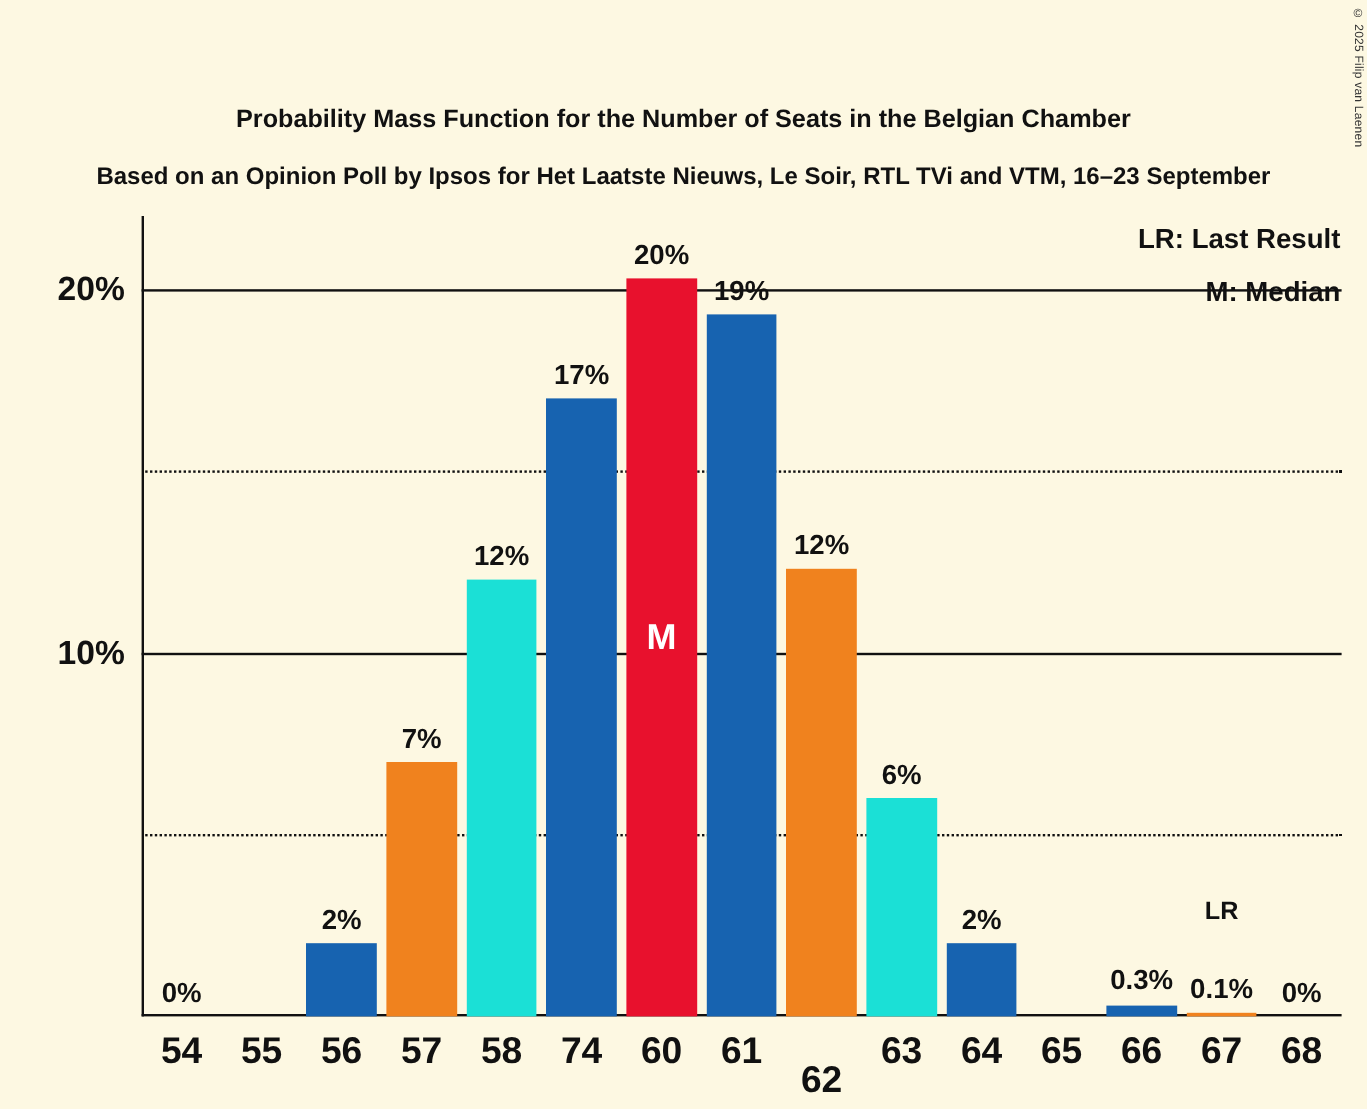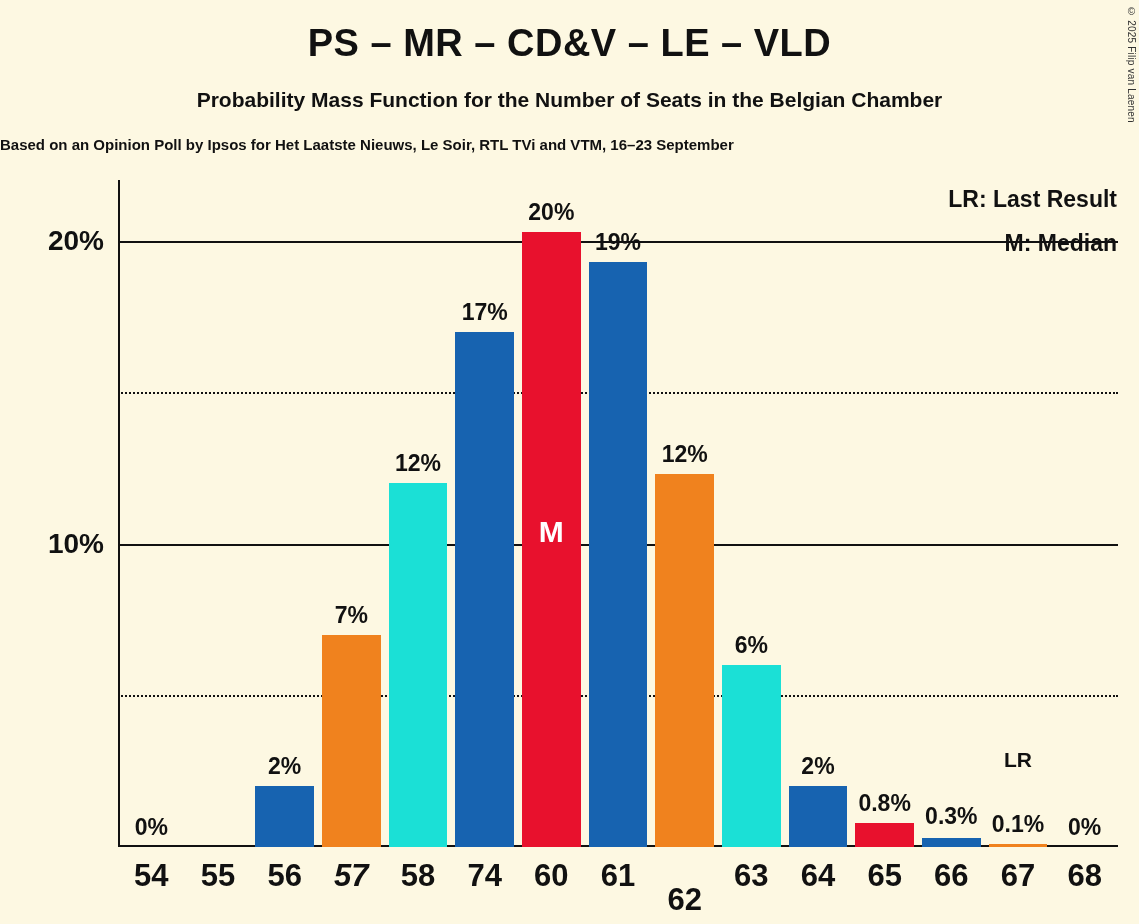--- a/index.html
+++ b/index.html
@@ -46,22 +46,22 @@
     width: 1139px;
     text-align: center;
     font-size: 21px;
     font-weight: bold;
   }
   .subtitle2 {
     position: absolute;
     top: 136px;
     left: 0;
     width: 1139px;
-    text-align: left;
-    font-size: 15px;
+    text-align: center;
+    font-size: 20px;
     font-weight: bold;
     white-space: nowrap;
   }
   
   .plot {
     position: absolute;
     left: 118px;
     top: 180px;
     width: 1000px;
     height: 667px;
@@ -161,21 +161,20 @@
     font-weight: bold;
   }
 </style>
 </head>
 <body>
 
 <div class="chart-root">
 
   <div class="copyright">© 2025 Filip van Laenen</div>
 
-  <div class="title">PS – MR – CD&amp;V – LE – VLD</div>
   <div class="subtitle">Probability Mass Function for the Number of Seats in the Belgian Chamber</div>
   <div class="subtitle2">Based on an Opinion Poll by Ipsos for Het Laatste Nieuws, Le Soir, RTL TVi and VTM, 16–23 September</div>
 
   <div class="legend lr">LR: Last Result</div>
   <div class="legend median">M: Median</div>
 
   <div class="axis-y-line"></div>
   <div class="axis-x-line"></div>
 
   <div class="plot">
@@ -220,24 +219,20 @@
           <div class="bar-value" style="bottom: 378.914px;">12%</div>
         </div>
         <div class="bar-slot" style="left: 600px; width: 66.6667px;">
           <div class="bar" style="height: 181.909px; background: rgb(27, 224, 214);"></div>
           <div class="bar-value" style="bottom: 187.909px;">6%</div>
         </div>
         <div class="bar-slot" style="left: 666.667px; width: 66.6667px;">
           <div class="bar" style="height: 60.6364px; background: rgb(23, 99, 176);"></div>
           <div class="bar-value" style="bottom: 66.6364px;">2%</div>
         </div>
-        <div class="bar-slot" style="left: 733.333px; width: 66.6667px;">
-          <div class="bar" style="height: 24.2545px; background: rgb(232, 17, 45);"></div>
-          <div class="bar-value" style="bottom: 30.2545px;">0.8%</div>
-        </div>
         <div class="bar-slot" style="left: 800px; width: 66.6667px;">
           <div class="bar" style="height: 9.09545px; background: rgb(23, 99, 176);"></div>
           <div class="bar-value" style="bottom: 17px;">0.3%</div>
         </div>
         <div class="bar-slot" style="left: 866.667px; width: 66.6667px;">
           <div class="bar" style="height: 3.03182px; background: rgb(240, 130, 30);"></div>
           <div class="bar-value" style="bottom: 9.03182px;">0.1%</div>
         </div>
         <div class="bar-slot" style="left: 933.333px; width: 66.6667px;">
           <div class="bar-value" style="bottom: 6px;">0%</div>
@@ -246,21 +241,21 @@
   </div>
 
   <div id="ylabels">
       <div class="ytick-label" style="top: 240.636px;">20%</div>
       <div class="ytick-label" style="top: 543.818px;">10%</div>
     </div>
   <div id="xlabels">
       <div class="xtick-label" style="left: 101.333px;">54</div>
       <div class="xtick-label" style="left: 168px;">55</div>
       <div class="xtick-label" style="left: 234.667px;">56</div>
-      <div class="xtick-label" style="left: 301.333px; font-style: italic;">57</div>
+      <div class="xtick-label" style="left: 301.333px;">57</div>
       <div class="xtick-label" style="left: 368px;">58</div>
       <div class="xtick-label" style="left: 434.667px;">74</div>
       <div class="xtick-label" style="left: 501.333px;">60</div>
       <div class="xtick-label" style="left: 568px;">61</div>
       <div class="xtick-label" style="left: 634.667px; margin-top: 24px;">62</div>
       <div class="xtick-label" style="left: 701.333px;">63</div>
       <div class="xtick-label" style="left: 768px;">64</div>
       <div class="xtick-label" style="left: 834.667px;">65</div>
       <div class="xtick-label" style="left: 901.333px;">66</div>
       <div class="xtick-label" style="left: 968px;">67</div>

